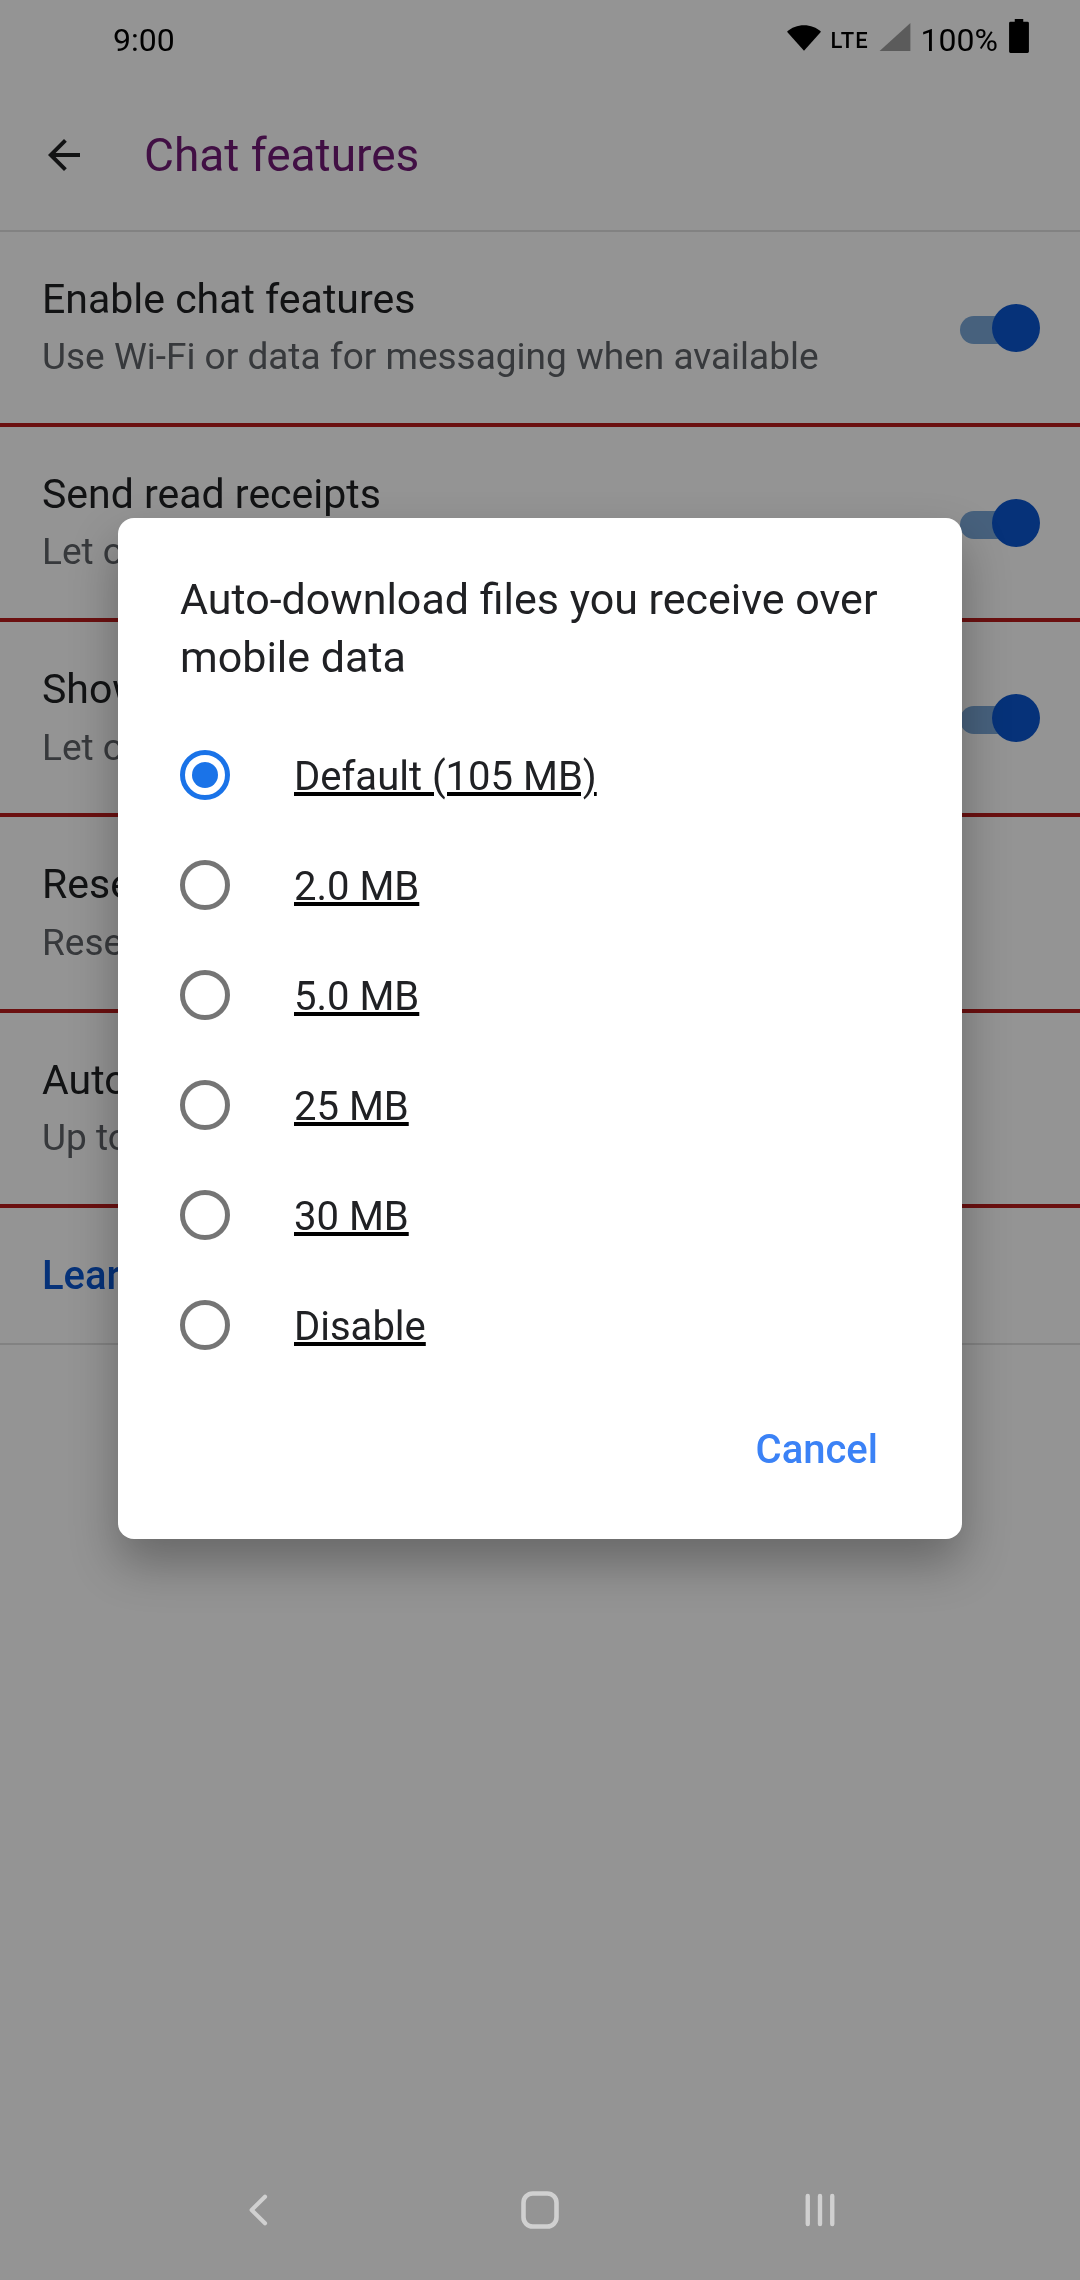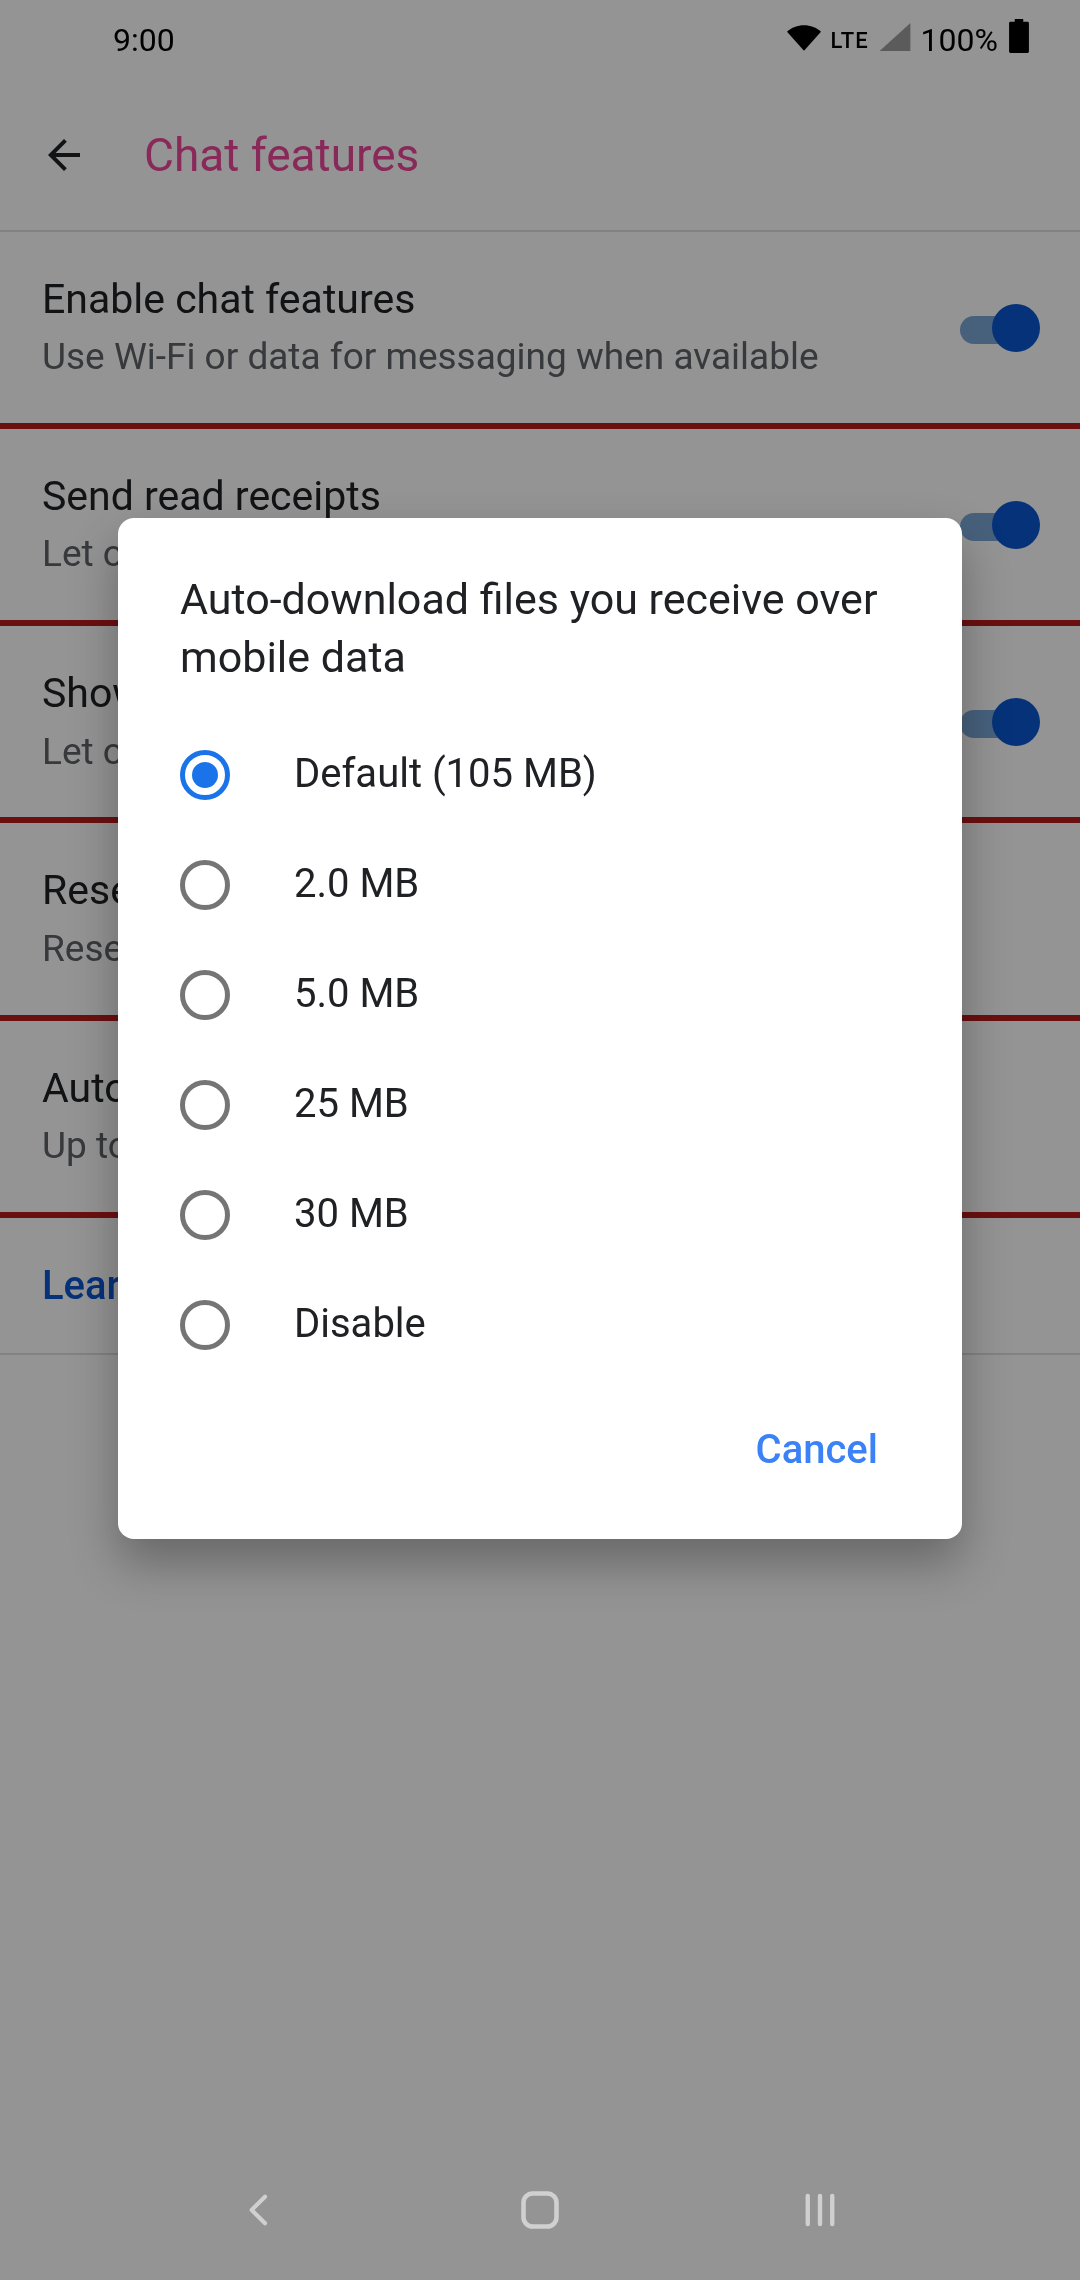--- a/index.html
+++ b/index.html
@@ -43,37 +43,37 @@
       align-items: center;
       padding: 0 40px;
       gap: 56px;
     }
     .back-arrow {
       width: 48px;
       height: 48px;
     }
     .app-title {
       font-size: 46px;
-      color: #ec4899;
+      color: #701a75;
       font-weight: 400;
     }
     .divider {
       height: 2px;
       background: #e0e0e0;
     }
     .settings-list {
       display: flex;
       flex-direction: column;
     }
     .setting-item {
       padding: 40px 40px 40px 42px;
       display: flex;
       align-items: center;
       justify-content: space-between;
-      border-bottom: 6px solid #b91c1c;
+      border-bottom: 4px solid #b91c1c;
       gap: 18px;
     }
     .setting-text {
       flex: 1;
       min-width: 0;
     }
     .setting-title {
       font-size: 41px;
       color: #202124;
       line-height: 1.35;
@@ -140,23 +140,24 @@
       line-height: 1.35;
       padding: 0 62px;
       margin-bottom: 34px;
     }
     .radio-list {
       display: flex;
       flex-direction: column;
     }
     .radio-item {
       display: flex;
-      align-items: flex-start;
+      align-items: flex-end;
       padding: 30px 62px;
       gap: 64px;
+      text-decoration: underline;
     }
     .radio-btn {
       width: 50px;
       height: 50px;
       flex-shrink: 0;
       position: relative;
     }
     .radio-outer {
       width: 50px;
       height: 50px;

